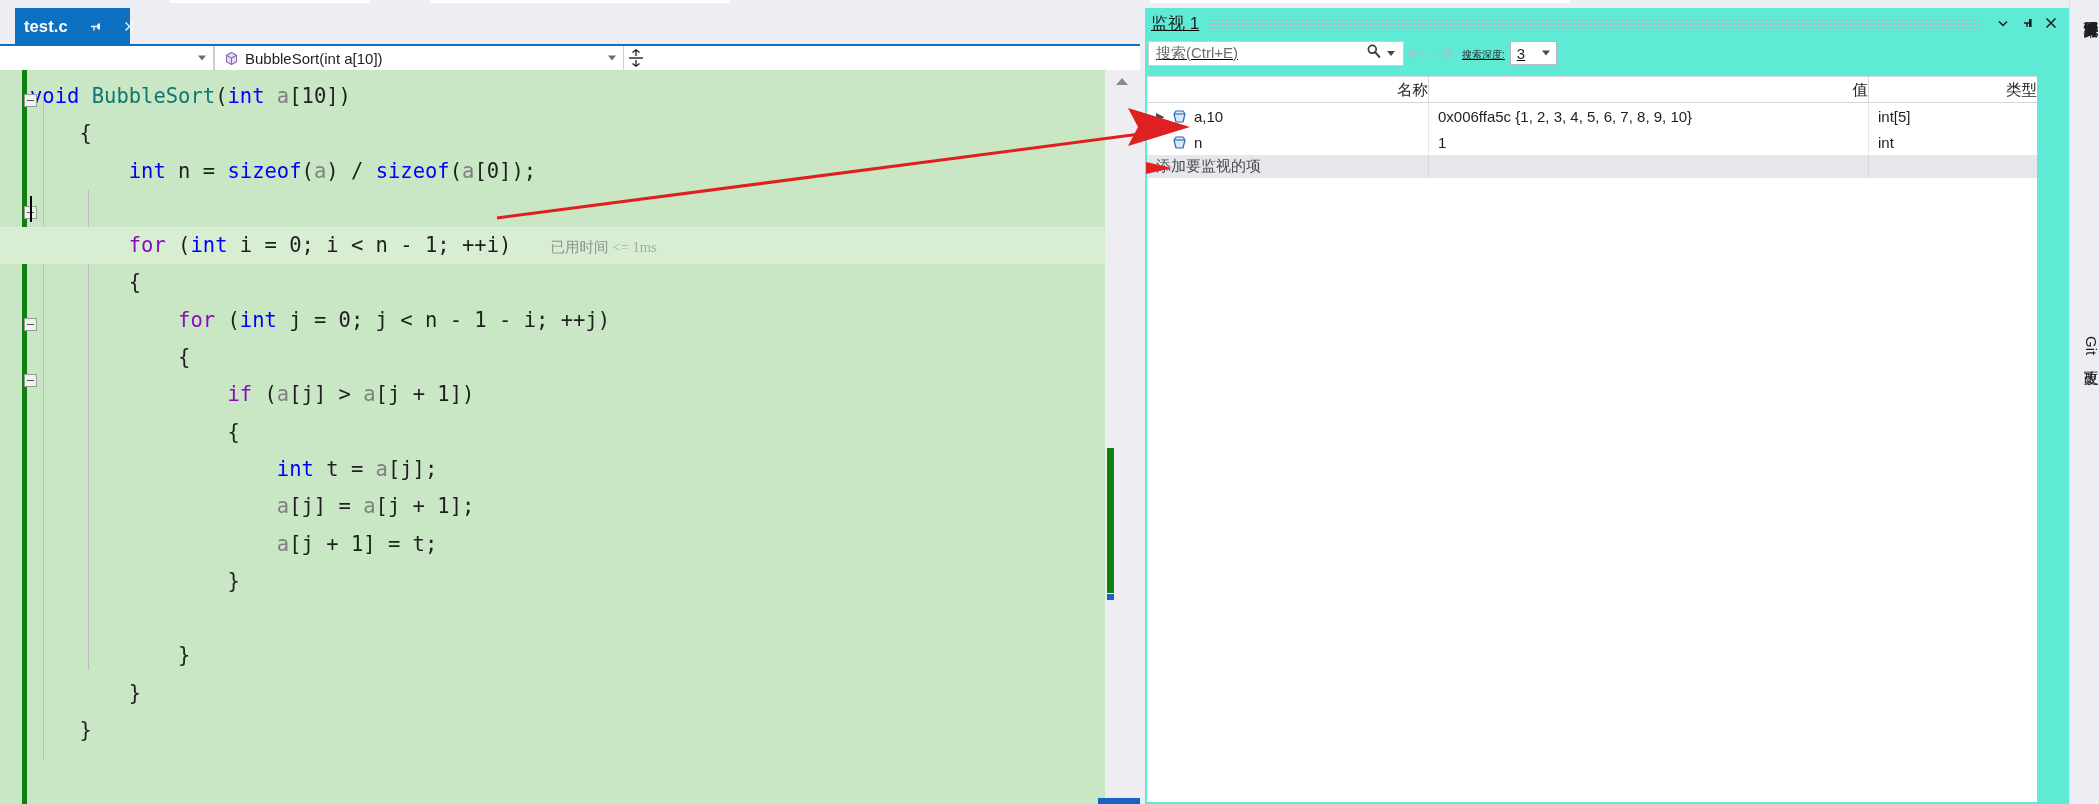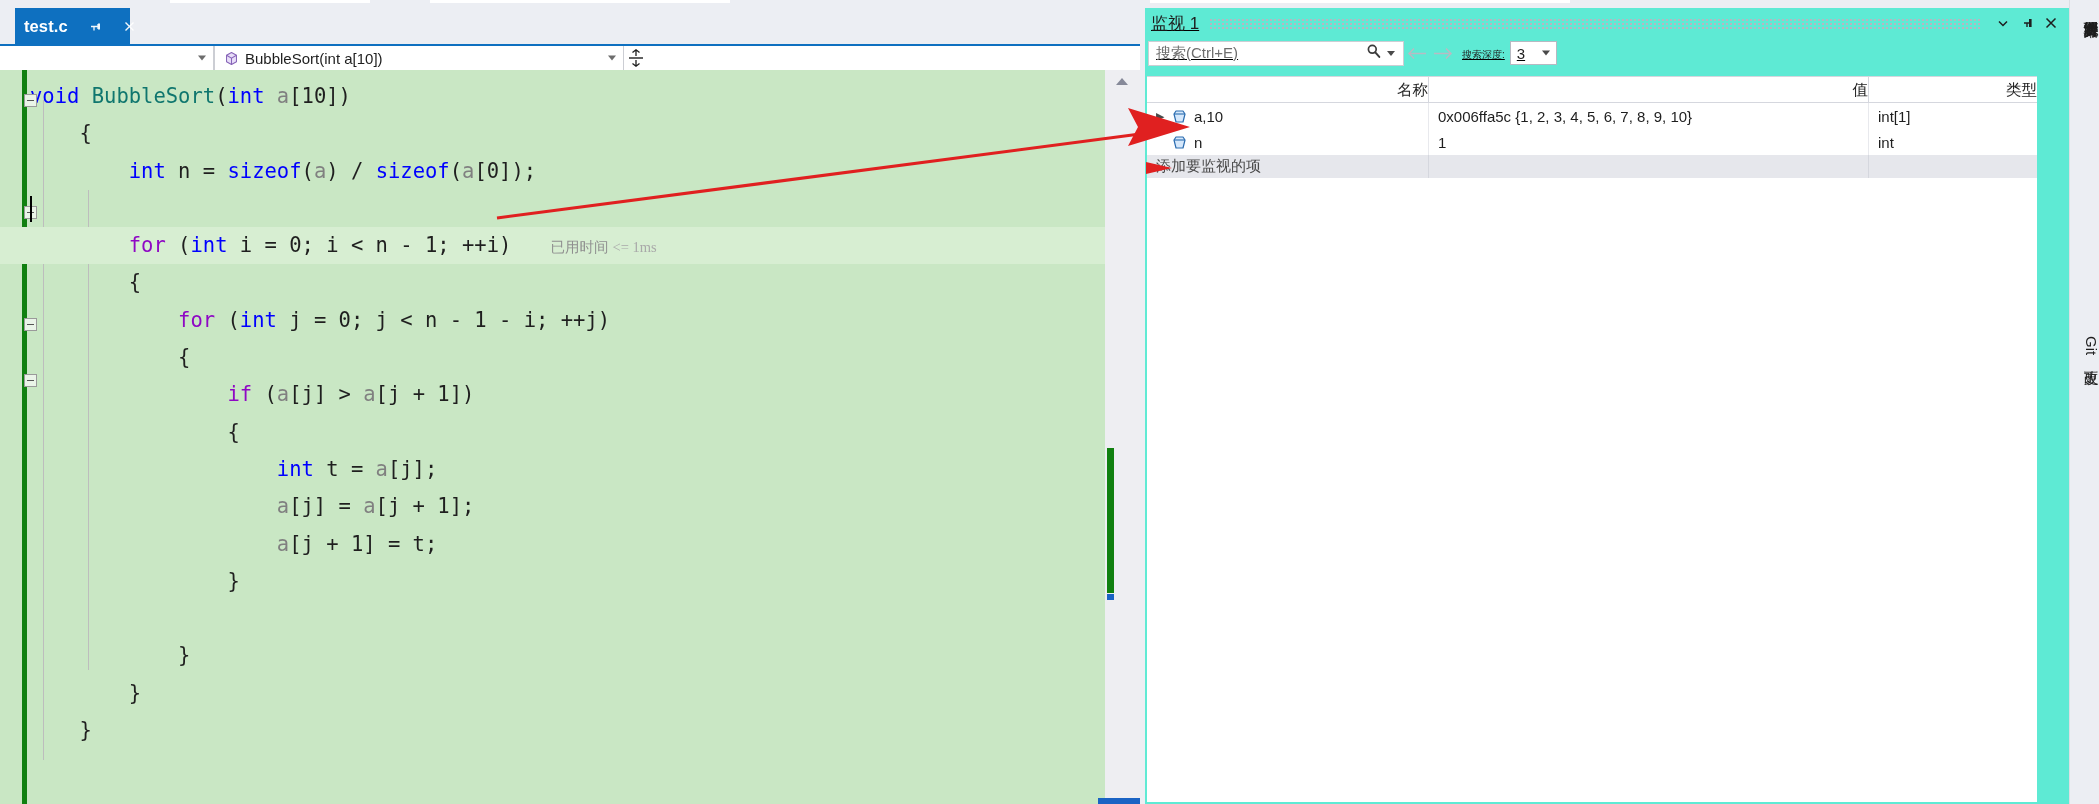--- a/index.html
+++ b/index.html
@@ -274,21 +274,21 @@
               <span class="expand-tri">▶</span>
               <span style="display: flex;">
                 <svg width="17" height="17" viewBox="0 0 17 17" style="flex:0 0 auto;margin-right:5px">
                   <path d="M4 3h7l2 3-2 8H4L2 6z" fill="#d6e8fb" stroke="#2b6cb0" stroke-width="1.2" stroke-linejoin="round"></path>
                   <path d="M2 6h11" stroke="#2b6cb0" stroke-width="1.1"></path>
                 </svg>
               </span>
               <span>a,10</span>
             </div>
             <div class="c c-val">0x006ffa5c {1, 2, 3, 4, 5, 6, 7, 8, 9, 10}</div>
-            <div class="c c-type">int[1]</div>
+            <div class="c c-type">int[5]</div>
           </div>
           <div class="wg-row">
             <div class="c c-name">
               <span class="expand-tri"></span>
               <span style="display: flex;">
                 <svg width="17" height="17" viewBox="0 0 17 17" style="flex:0 0 auto;margin-right:5px">
                   <path d="M4 3h7l2 3-2 8H4L2 6z" fill="#d6e8fb" stroke="#2b6cb0" stroke-width="1.2" stroke-linejoin="round"></path>
                   <path d="M2 6h11" stroke="#2b6cb0" stroke-width="1.1"></path>
                 </svg>
               </span>

